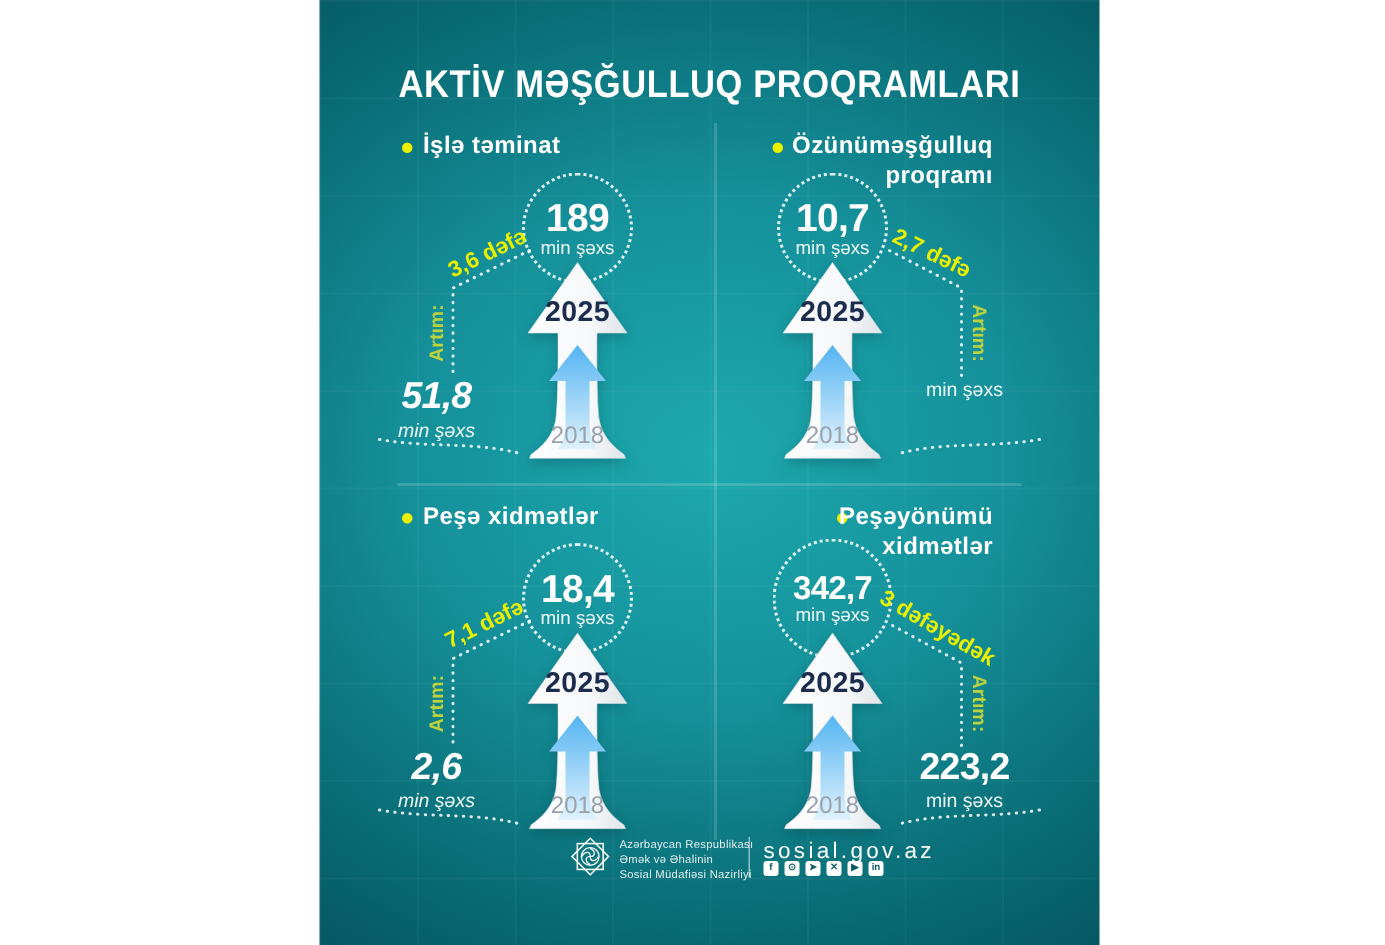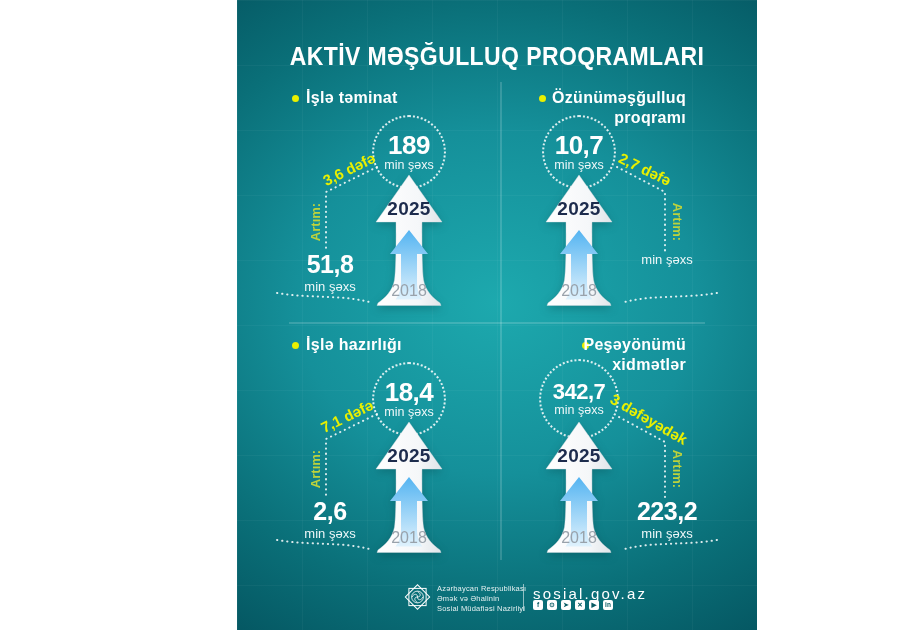--- a/index.html
+++ b/index.html
@@ -1,19 +1,19 @@
 <!DOCTYPE html>
 <html><head>
 <meta charset="utf-8">
 <style>
   html,body{margin:0;padding:0;}
   body{width:923px;height:630px;background:#ffffff;font-family:"Liberation Sans",sans-serif;overflow:hidden;}
   .canvas{position:relative;width:923px;height:630px;background:#ffffff;}
   .panel{position:absolute;left:213px;top:0;width:520px;height:630px;overflow:hidden;
-    background:radial-gradient(500px 430px at 50% 48%, #1da9ae 0%, #15909a 40%, #0a6f78 70%, #055863 92%, #04525c 100%);margin-left:24px;}
+    background:radial-gradient(500px 430px at 50% 48%, #1da9ae 0%, #15909a 40%, #0a6f78 70%, #055863 92%, #04525c 100%);}
   .grid-overlay{position:absolute;inset:0;pointer-events:none;
     background-image:linear-gradient(rgba(255,255,255,0.035) 1px, transparent 1px),
                      linear-gradient(90deg, rgba(255,255,255,0.035) 1px, transparent 1px);
     background-size:65px 65px;}
   .main-title{position:absolute;top:28px;left:0;width:100%;text-align:center;color:#ffffff;
     font-size:23px;font-weight:800;letter-spacing:0.4px;transform:scaleY(1.12);}
   .divider-v{position:absolute;left:263px;top:82px;width:1.5px;height:478px;background:rgba(255,255,255,0.16);}
   .divider-h{position:absolute;left:52px;top:322px;width:416px;height:1.5px;background:rgba(255,255,255,0.16);}
 
   .quad{position:absolute;width:260px;height:247px;}
@@ -54,26 +54,26 @@
   .q1 .growth{left:112px;top:94px;transform:translate(-50%,-50%) rotate(-26deg);}
   .q3 .growth{left:110px;top:94px;transform:translate(-50%,-50%) rotate(-26deg);}
   .q2 .growth{left:148px;top:94px;transform:translate(-50%,-50%) rotate(26deg);}
   .q4 .growth{left:152px;top:97px;transform:translate(-50%,-50%) rotate(30deg);}
 
   .artim{position:absolute;font-size:13px;font-weight:600;color:#bdd23c;white-space:nowrap;z-index:2;}
   .left  .artim{left:78px;top:147px;transform:translate(-50%,-50%) rotate(-90deg);}
   .right .artim{left:180px;top:147px;transform:translate(-50%,-50%) rotate(90deg);}
 
   .base-stat{position:absolute;top:176px;width:96px;text-align:center;z-index:2;}
-  .left  .base-stat{left:45px;}
+  .left  .base-stat{left:30px;font-style:italic;}
   .right .base-stat{left:122px;}
   .base-stat .val{font-size:25px;font-weight:800;color:#ffffff;line-height:27px;letter-spacing:-0.5px;}
   .base-stat .unit{font-size:13px;color:#eef7f8;line-height:17px;}
 
-  .footer{position:absolute;left:0;top:575px;width:524px;height:55px;}
+  .footer{position:absolute;left:0;top:549px;width:524px;height:55px;}
   .logo{position:absolute;left:166px;top:6px;width:29px;height:32px;}
   .ministry{position:absolute;left:200px;top:9px;font-size:7.5px;line-height:9.8px;
     color:#e4f0f1;letter-spacing:0.2px;}
   .fdivider{position:absolute;left:286px;top:9px;width:1px;height:27px;background:rgba(255,255,255,0.55);}
   .website{position:absolute;left:296px;top:10px;font-size:15px;letter-spacing:2.2px;
     color:#ffffff;font-weight:500;}
   .socials{position:absolute;left:296px;top:25px;display:flex;gap:4px;}
   .sicon{width:10px;height:10px;background:#ffffff;border-radius:2px;color:#075a63;
     font-size:6.5px;font-weight:bold;display:flex;align-items:center;justify-content:center;line-height:1;}
 </style>
@@ -153,21 +153,21 @@
         <div class="unit">min şəxs</div>
       </div>
     </section>
 
     <section class="quad q3 left">
       <svg class="connectors" viewBox="0 0 260 247">
         <path d="M140 92 L89 117 L89 177"></path>
         <path d="M40 218 C75 224 105 219 136 228"></path>
       </svg>
       <span class="bullet"></span>
-      <div class="quad-title">İşlə hazırlığı</div>
+      <div class="quad-title">Peşə xidmətlər</div>
       <div class="stat-circle">
         <div class="val">18,4</div>
         <div class="unit">min şəxs</div>
       </div>
       <div class="arrow-wrap">
         <svg viewBox="0 0 72 132">
           <path d="M36 1 L69 48 L49 48 C49 48 48.5 92 50.5 106 C52.5 117 60 124 67 129 L68 131.5 L4 131.5 L5 129 C12 124 19.5 117 21.5 106 C23.5 92 23 48 23 48 L3 48 Z" fill="url(#gradBody)" stroke="#d9dee2" stroke-width="0.4"></path>
           <path d="M36 56 L55 80 L44 80 L44 108 C44 116 46 121 49.5 125.5 L22.5 125.5 C26 121 28 116 28 108 L28 80 L17 80 Z" fill="url(#gradBlue)"></path>
         </svg>
         <div class="year-top">2025</div>

